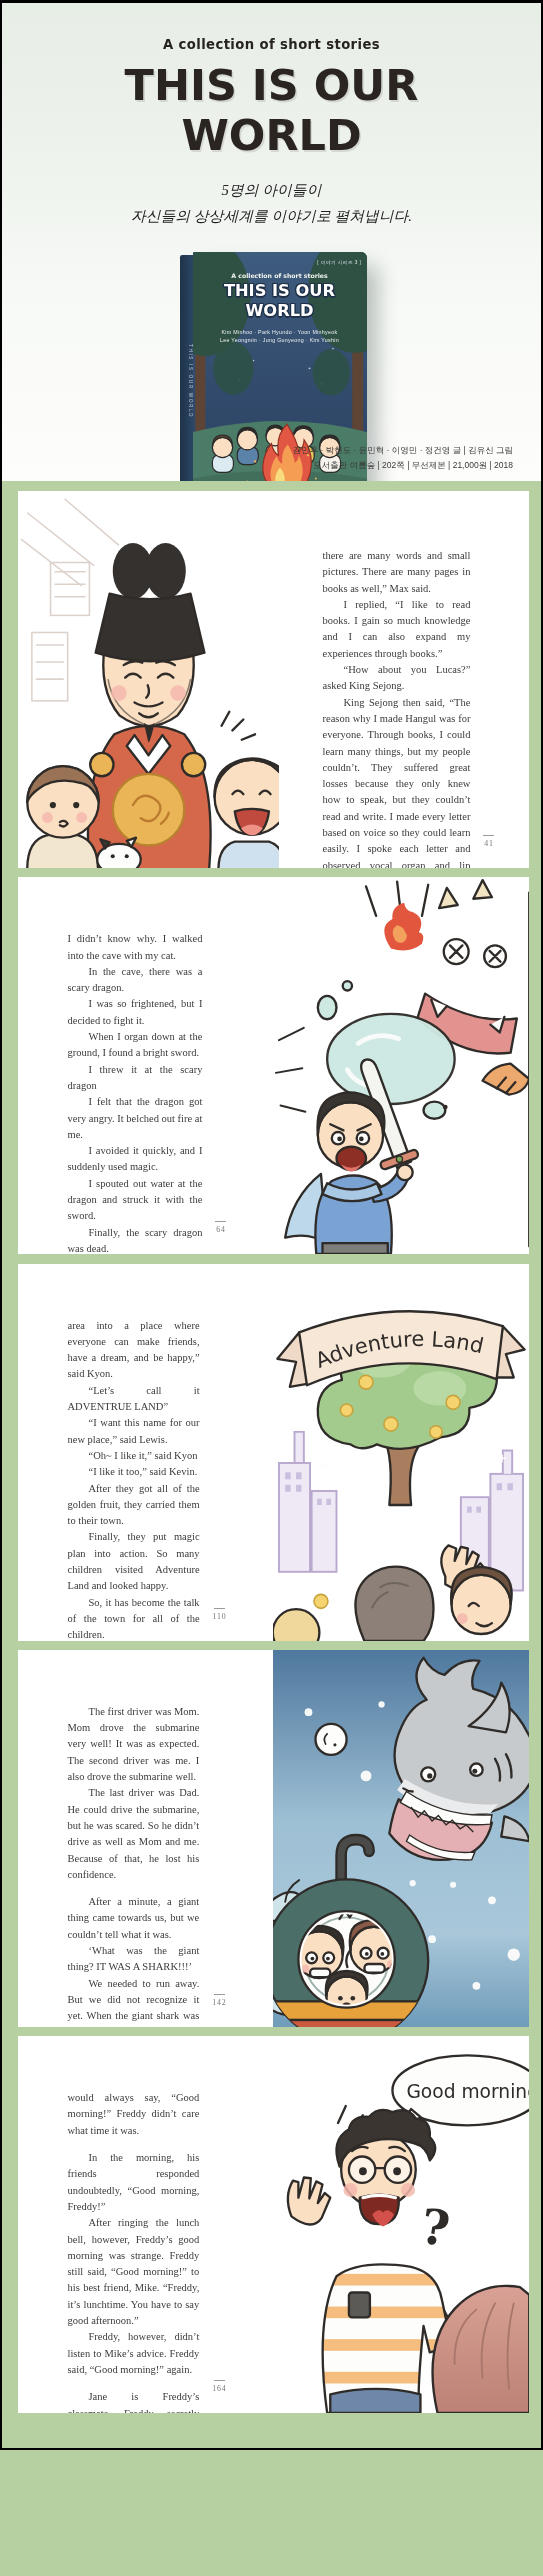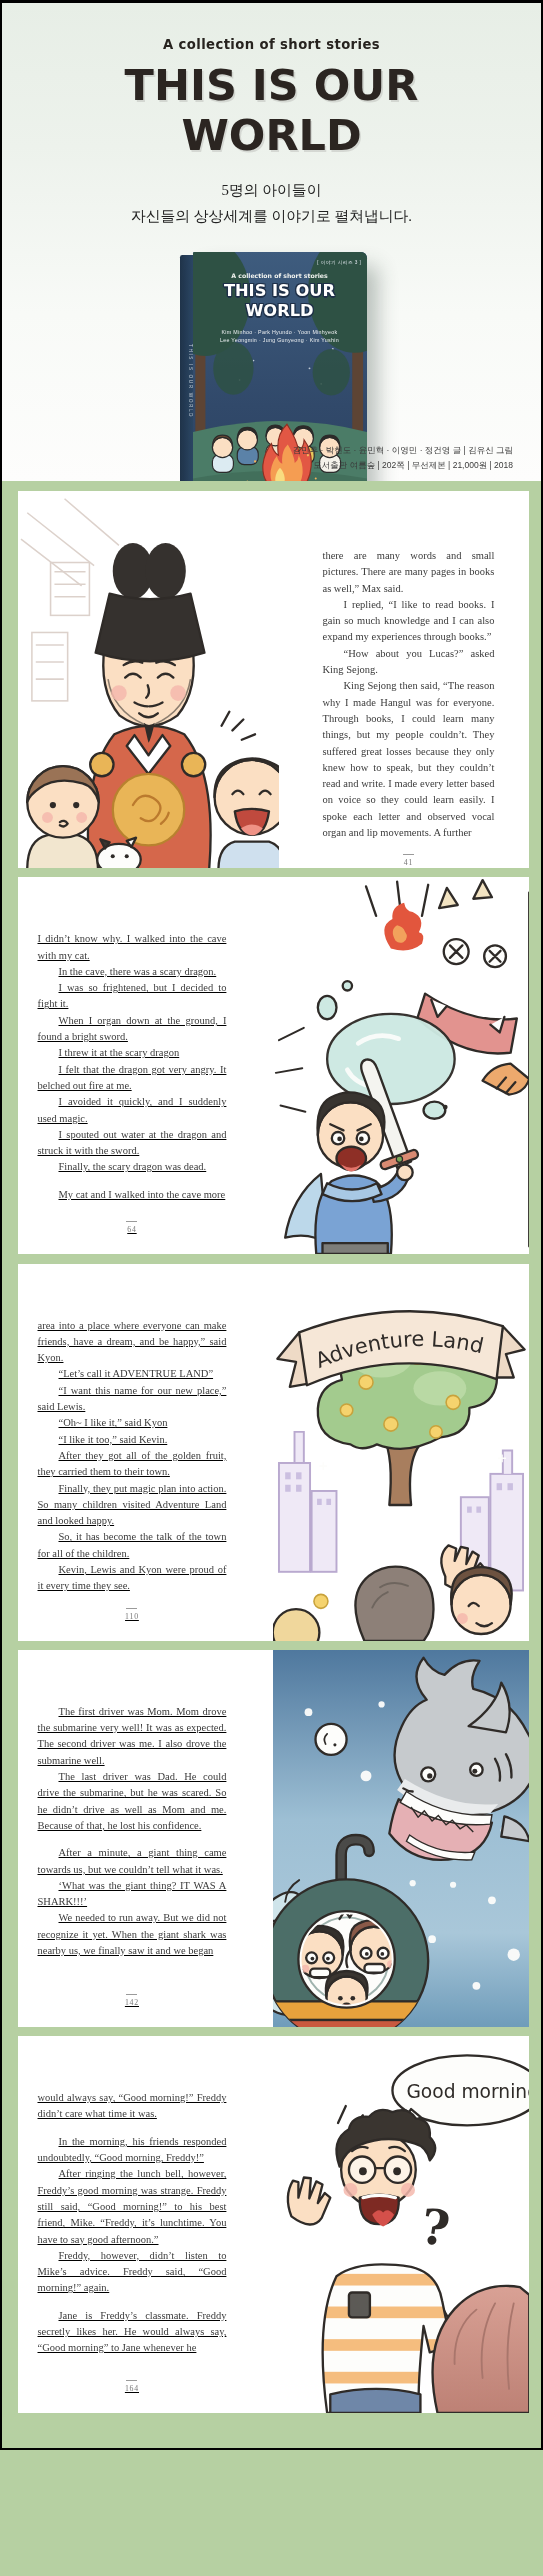--- a/index.html
+++ b/index.html
@@ -36,20 +36,21 @@
     letter-spacing:0px;
     color:#2b2521;
     text-shadow:1.6px 1.6px 0 rgba(43,37,33,.12);
   }
   .intro{
     margin-top:17px;
     font-family:"Liberation Serif", serif;
     font-size:14.8px;
     line-height:26px;
     color:#222;
+    font-style:italic;
   }
   
   .book-wrap{position:relative;width:202px;height:259px;margin:23px auto 0;}
   .book-spine{
     position:absolute;left:9.3px;top:3.1px;width:13.2px;height:253px;
     background:linear-gradient(90deg,#1f3349,#2c4766);
     border-radius:2.3px 0 0 2.3px;
     color:#c8d2dc;font-size:4.7px;letter-spacing:1.6px;
     writing-mode:vertical-rl;text-align:center;
   }
@@ -78,23 +79,23 @@
   
   .spreads{padding:10px 11.6px 35px 15.5px;}
   .card{
     display:flex;height:377px;margin-bottom:9.3px;background:#fff;overflow:hidden;
   }
   .card:last-child{margin-bottom:0;}
   .ill{overflow:hidden;background:#fff;}
   .ill svg{display:block;width:100%;height:100%;}
   .ill-left{flex:0 0 261px;}
   .ill-right{flex:0 0 256px;}
-  .txtcol{flex:1;display:flex;flex-direction:column;box-sizing:border-box;gap:13px;}
+  .txtcol{flex:1;display:flex;flex-direction:row;box-sizing:border-box;gap:13px;}
   .txtcol.right-side{padding:57px 35px 20px 44px;}
-  .txtcol.left-side{padding:54px 47px 20px 20px;text-decoration:underline;}
+  .txtcol.left-side{padding:54px 47px 20px 50px;}
   .story p{
     margin:0;
     font-family:"Liberation Serif", serif;
     font-size:10.5px;line-height:16.3px;
     text-align:justify;color:#3b3b3b;
   }
   .story p.ind{text-indent:2em;}
   .story p.gap{margin-top:11px;}
   .pagenum{
     margin:auto auto 0;

